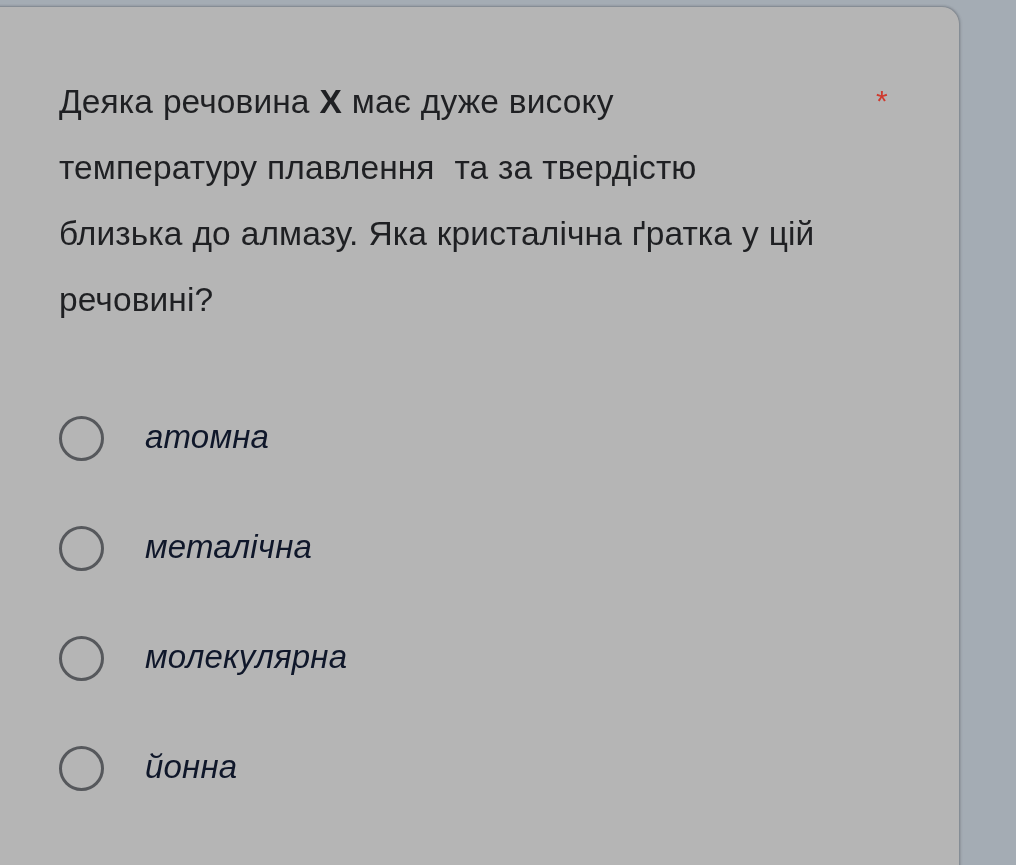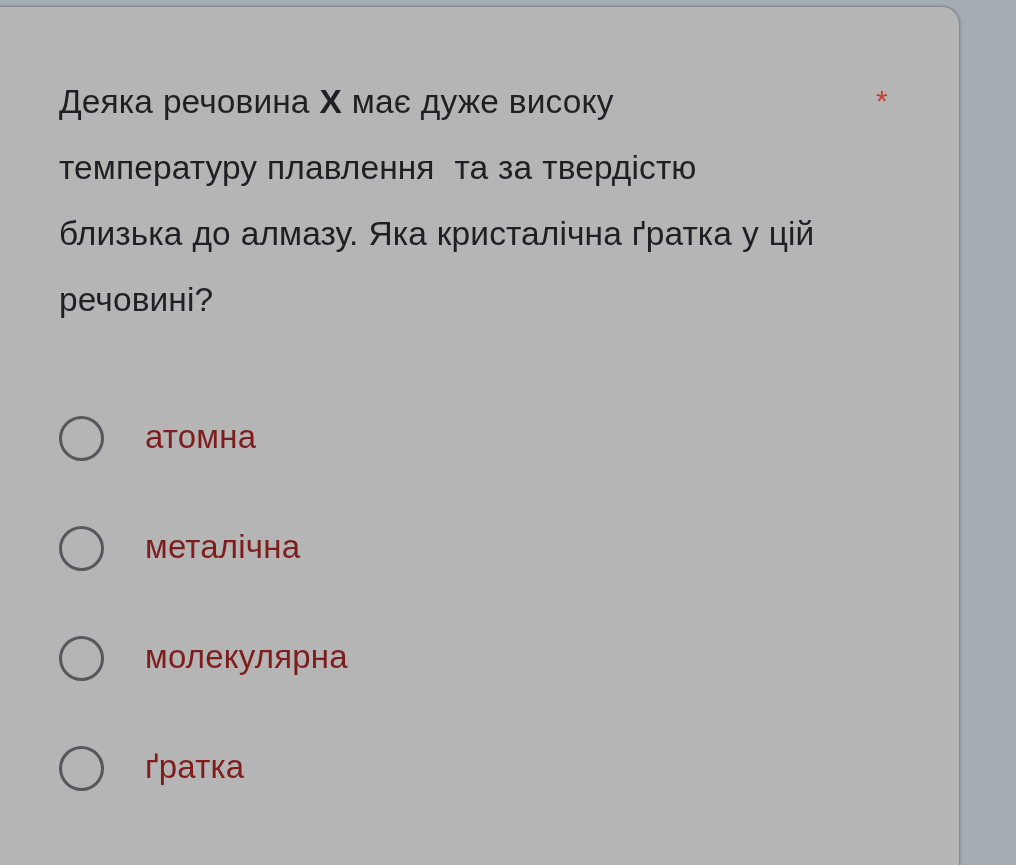--- a/index.html
+++ b/index.html
@@ -103,24 +103,25 @@
     border-radius: 50%;
     background: transparent;
     box-sizing: border-box;
     margin-top: 2px;
   }
 
   .option-label {
     margin-left: 41px;
     font-size: 33px;
     line-height: 46px;
-    color: #7f1d1d;
+    color: #0f172a;
     font-weight: 400;
     letter-spacing: 0.2px;
     white-space: nowrap;
+    font-style: italic;
   }
 </style>
 </head>
 <body>
 
 <div id="viewport">
 
   <div id="question-card">
     <div id="card-inner">
 
@@ -141,21 +142,21 @@
           <span class="option-label">металічна</span>
         </div>
 
         <div class="option-row">
           <span class="radio-button"></span>
           <span class="option-label">молекулярна</span>
         </div>
 
         <div class="option-row">
           <span class="radio-button"></span>
-          <span class="option-label">ґратка</span>
+          <span class="option-label">йонна</span>
         </div>
 
       </div>
 
     </div>
   </div>
 
 </div>
 
 </body></html>

